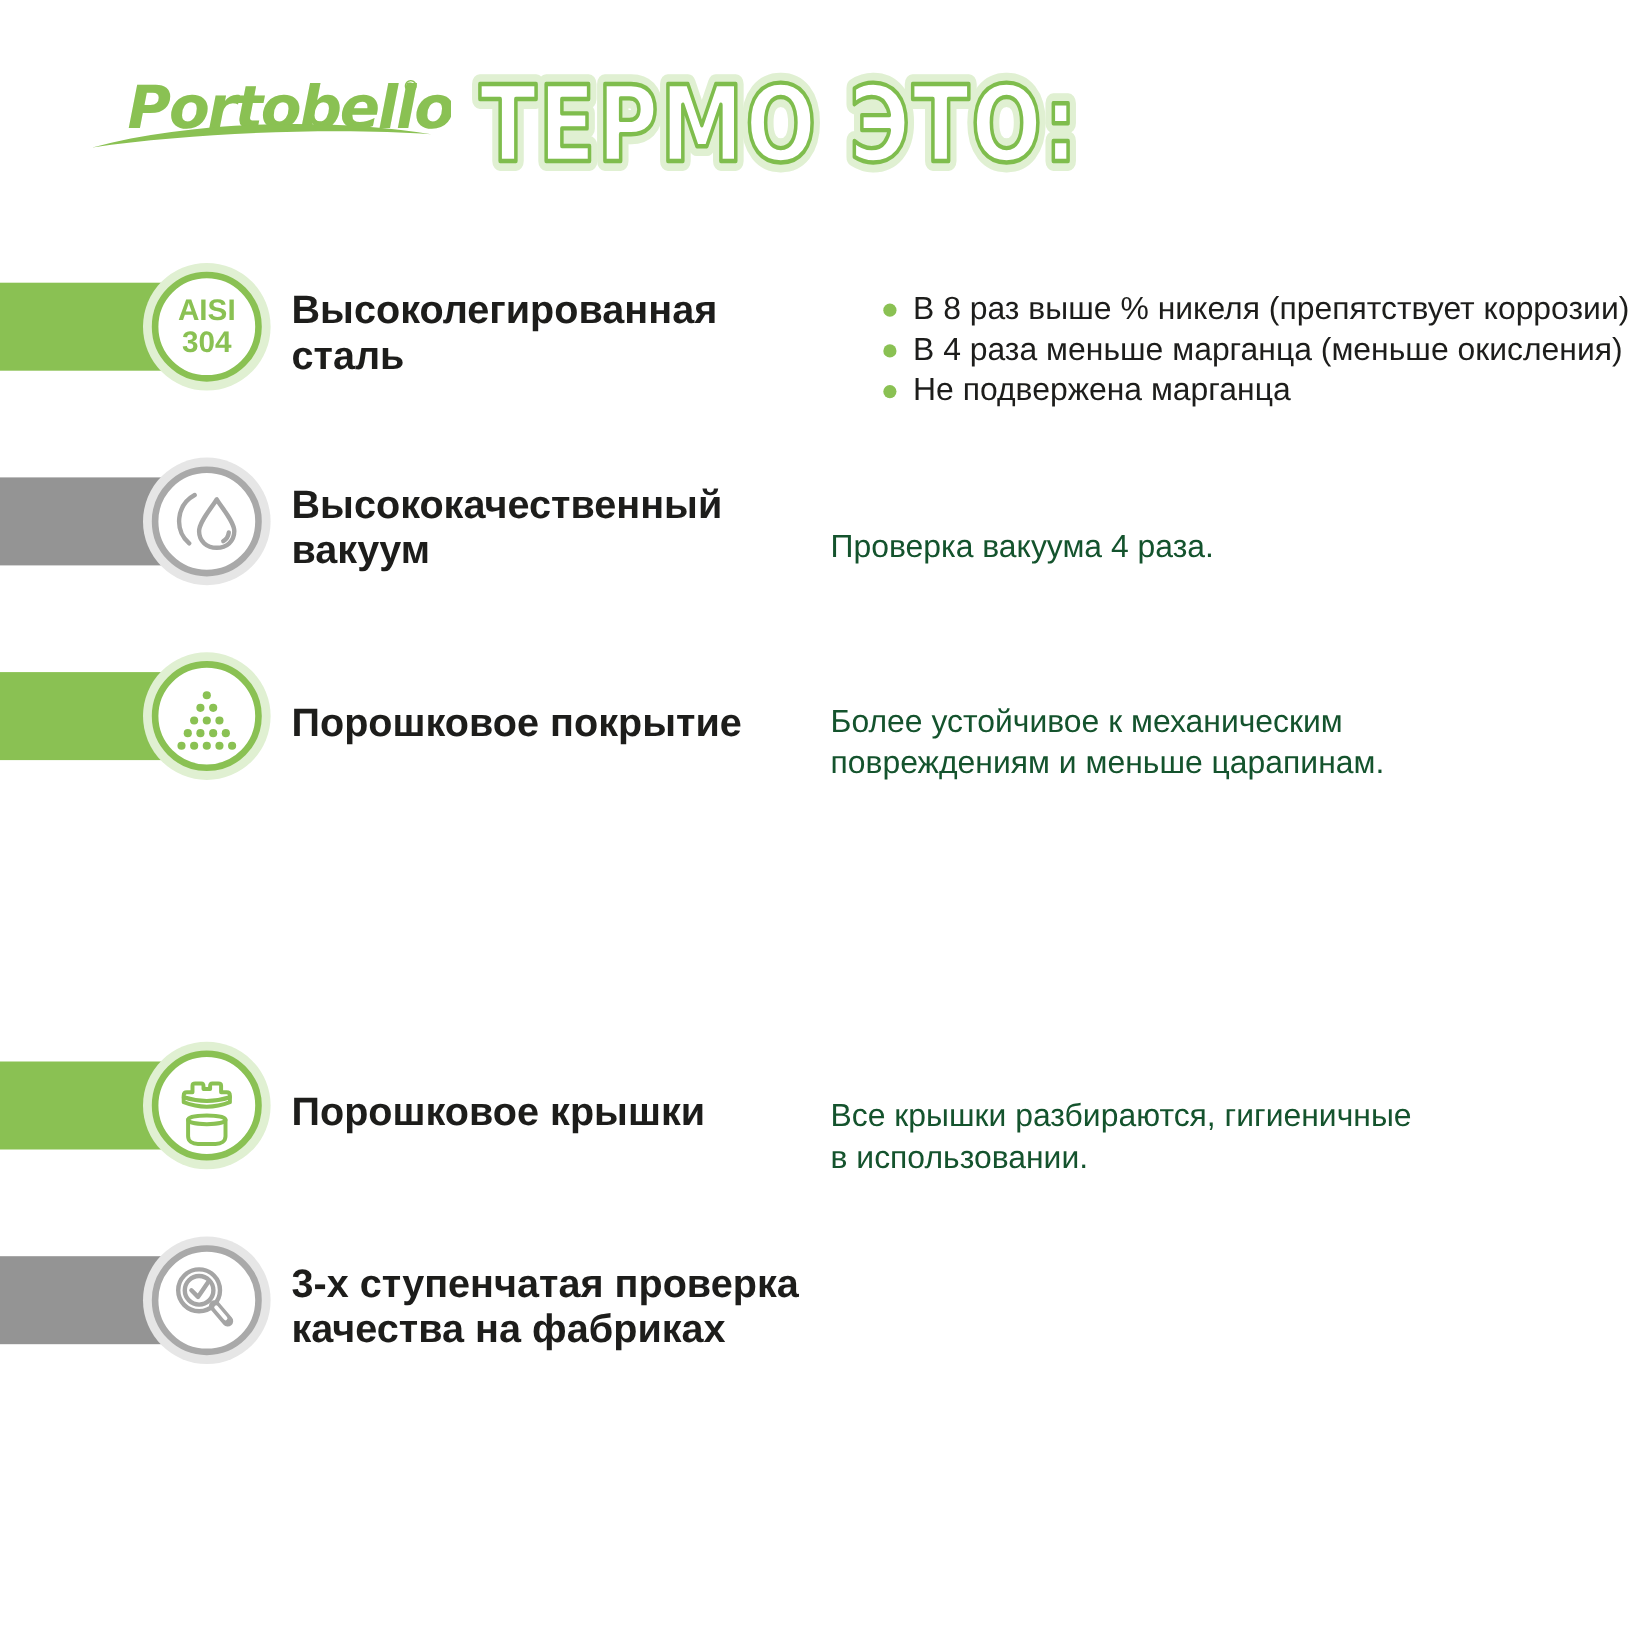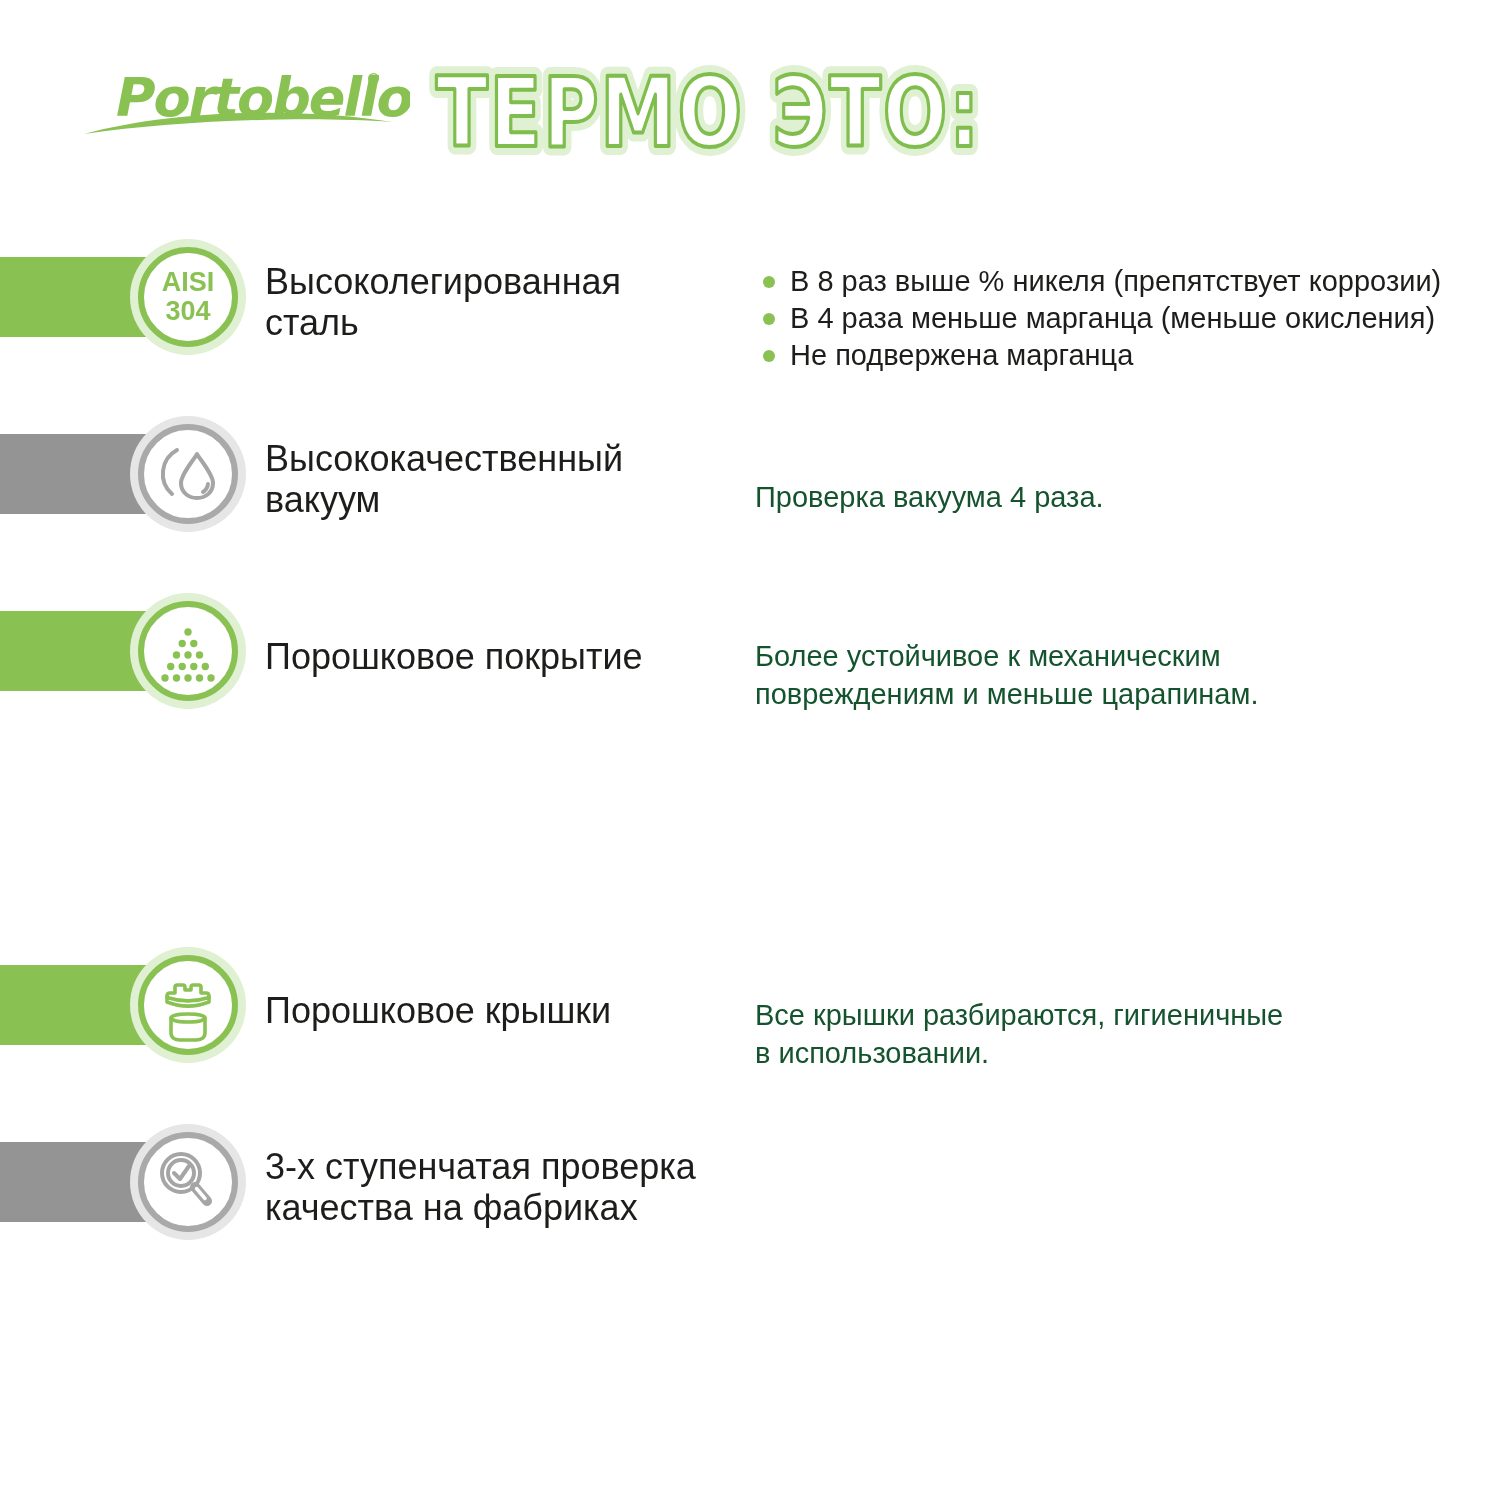--- a/index.html
+++ b/index.html
@@ -19,24 +19,24 @@
   .row.green .halo{background:#e0f0d2;}
   .row.gray  .halo{background:#e6e6e6;}
   .disc{position:absolute;left:138px;top:8px;width:100px;height:100px;border-radius:50%;
         background:#ffffff;box-sizing:border-box;display:flex;align-items:center;justify-content:center;}
   .row.green .disc{border:6px solid #8ac153;}
   .row.gray  .disc{border:6px solid #a9a9a9;}
   .badge-text{font-weight:700;font-size:27px;line-height:29px;letter-spacing:0;
         color:#8ac153;text-align:center;white-space:pre-line;}
   .row-title{position:absolute;left:265px;top:0;width:470px;height:116px;display:flex;
         align-items:center;padding-top:10px;box-sizing:border-box;
-        font-weight:400;font-size:36px;line-height:41px;white-space:pre-line;color:#1d1d1b;}
+        font-weight:700;font-size:36px;line-height:41px;white-space:pre-line;color:#1d1d1b;}
   .row-text{position:absolute;left:755px;width:730px;font-size:29px;line-height:38px;
         white-space:pre-line;color:#14532d;}
-  .bullets{position:absolute;left:755px;top:24px;margin:0;padding:0;list-style:none;}
+  .bullets{position:absolute;left:795px;top:24px;margin:0;padding:0;list-style:none;}
   .bullets li{position:relative;padding-left:35px;font-size:29px;line-height:37px;color:#1d1d1b;}
   .bullets .dot{position:absolute;left:8px;top:13px;width:12px;height:12px;border-radius:50%;
         background:#8ac153;}
   .icon-svg{display:block;}
 </style>
 </head>
 <body>
 <div id="canvas">
 
 <svg id="logo" viewBox="0 0 330 100">

